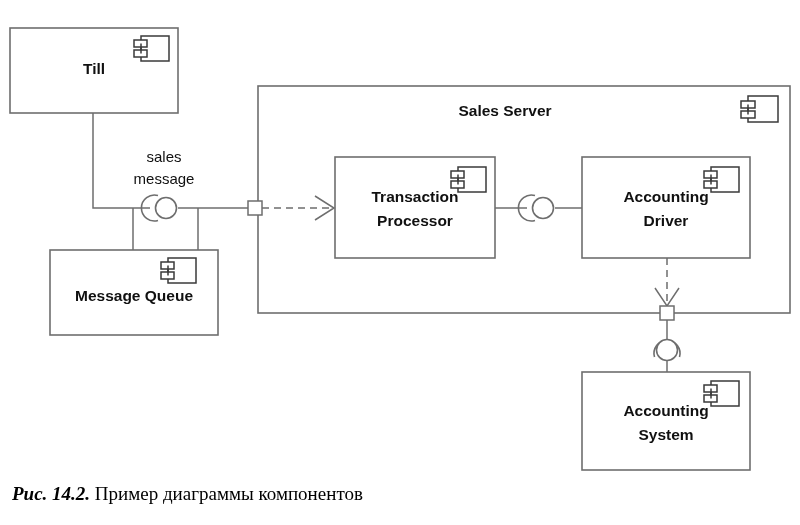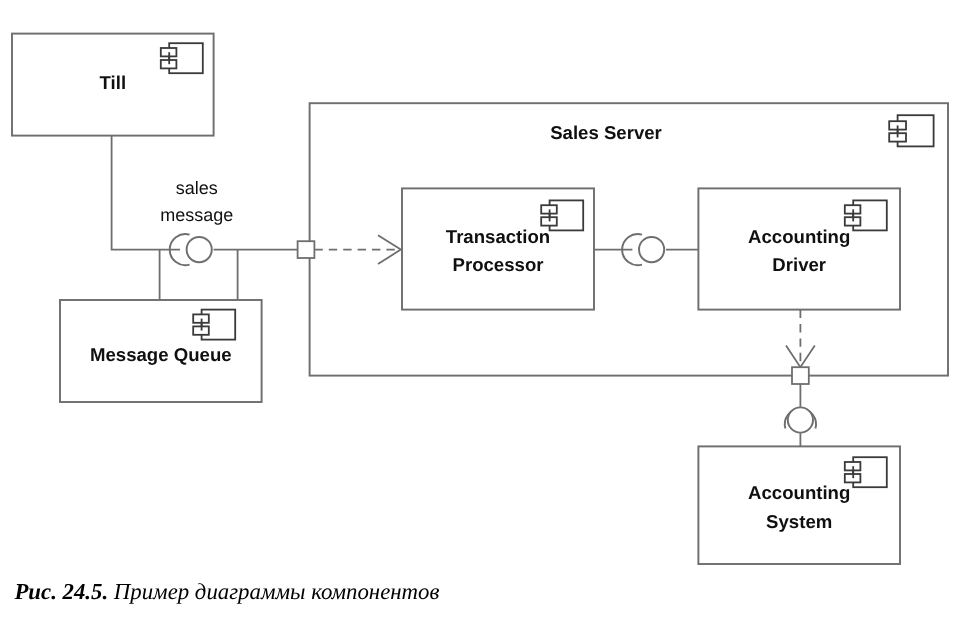--- a/index.html
+++ b/index.html
@@ -92,21 +92,20 @@
     font-family: "Liberation Serif", serif;
     font-size: 19px;
     color: #000000;
     white-space: nowrap;
   }
   #caption .cap-num {
     font-weight: bold;
     font-style: italic;
   }
   #caption .cap-text {
-    font-style: italic;
   }
 </style>
 </head>
 <body>
 
 <div id="diagram-root">
   <svg class="diagram" viewBox="0 0 800 525" xmlns="http://www.w3.org/2000/svg">
 
     <g>
       <rect class="box-shape" x="258" y="86" width="532" height="227"></rect>
@@ -232,15 +231,15 @@
     </g>
     <g>
       <path class="socket-shape" d="M 654.5 357 A 13 13 0 1 1 679.5 357"></path>
       <circle class="ball-shape" cx="667" cy="350" r="10.5"></circle>
     </g>
 
   </svg>
 </div>
 
 <div id="caption">
-  <span class="cap-num">Рис. 24.5.</span>
+  <span class="cap-num">Рис. 14.2.</span>
   <span class="cap-text">Пример диаграммы компонентов</span>
 </div>
 
 </body></html>

